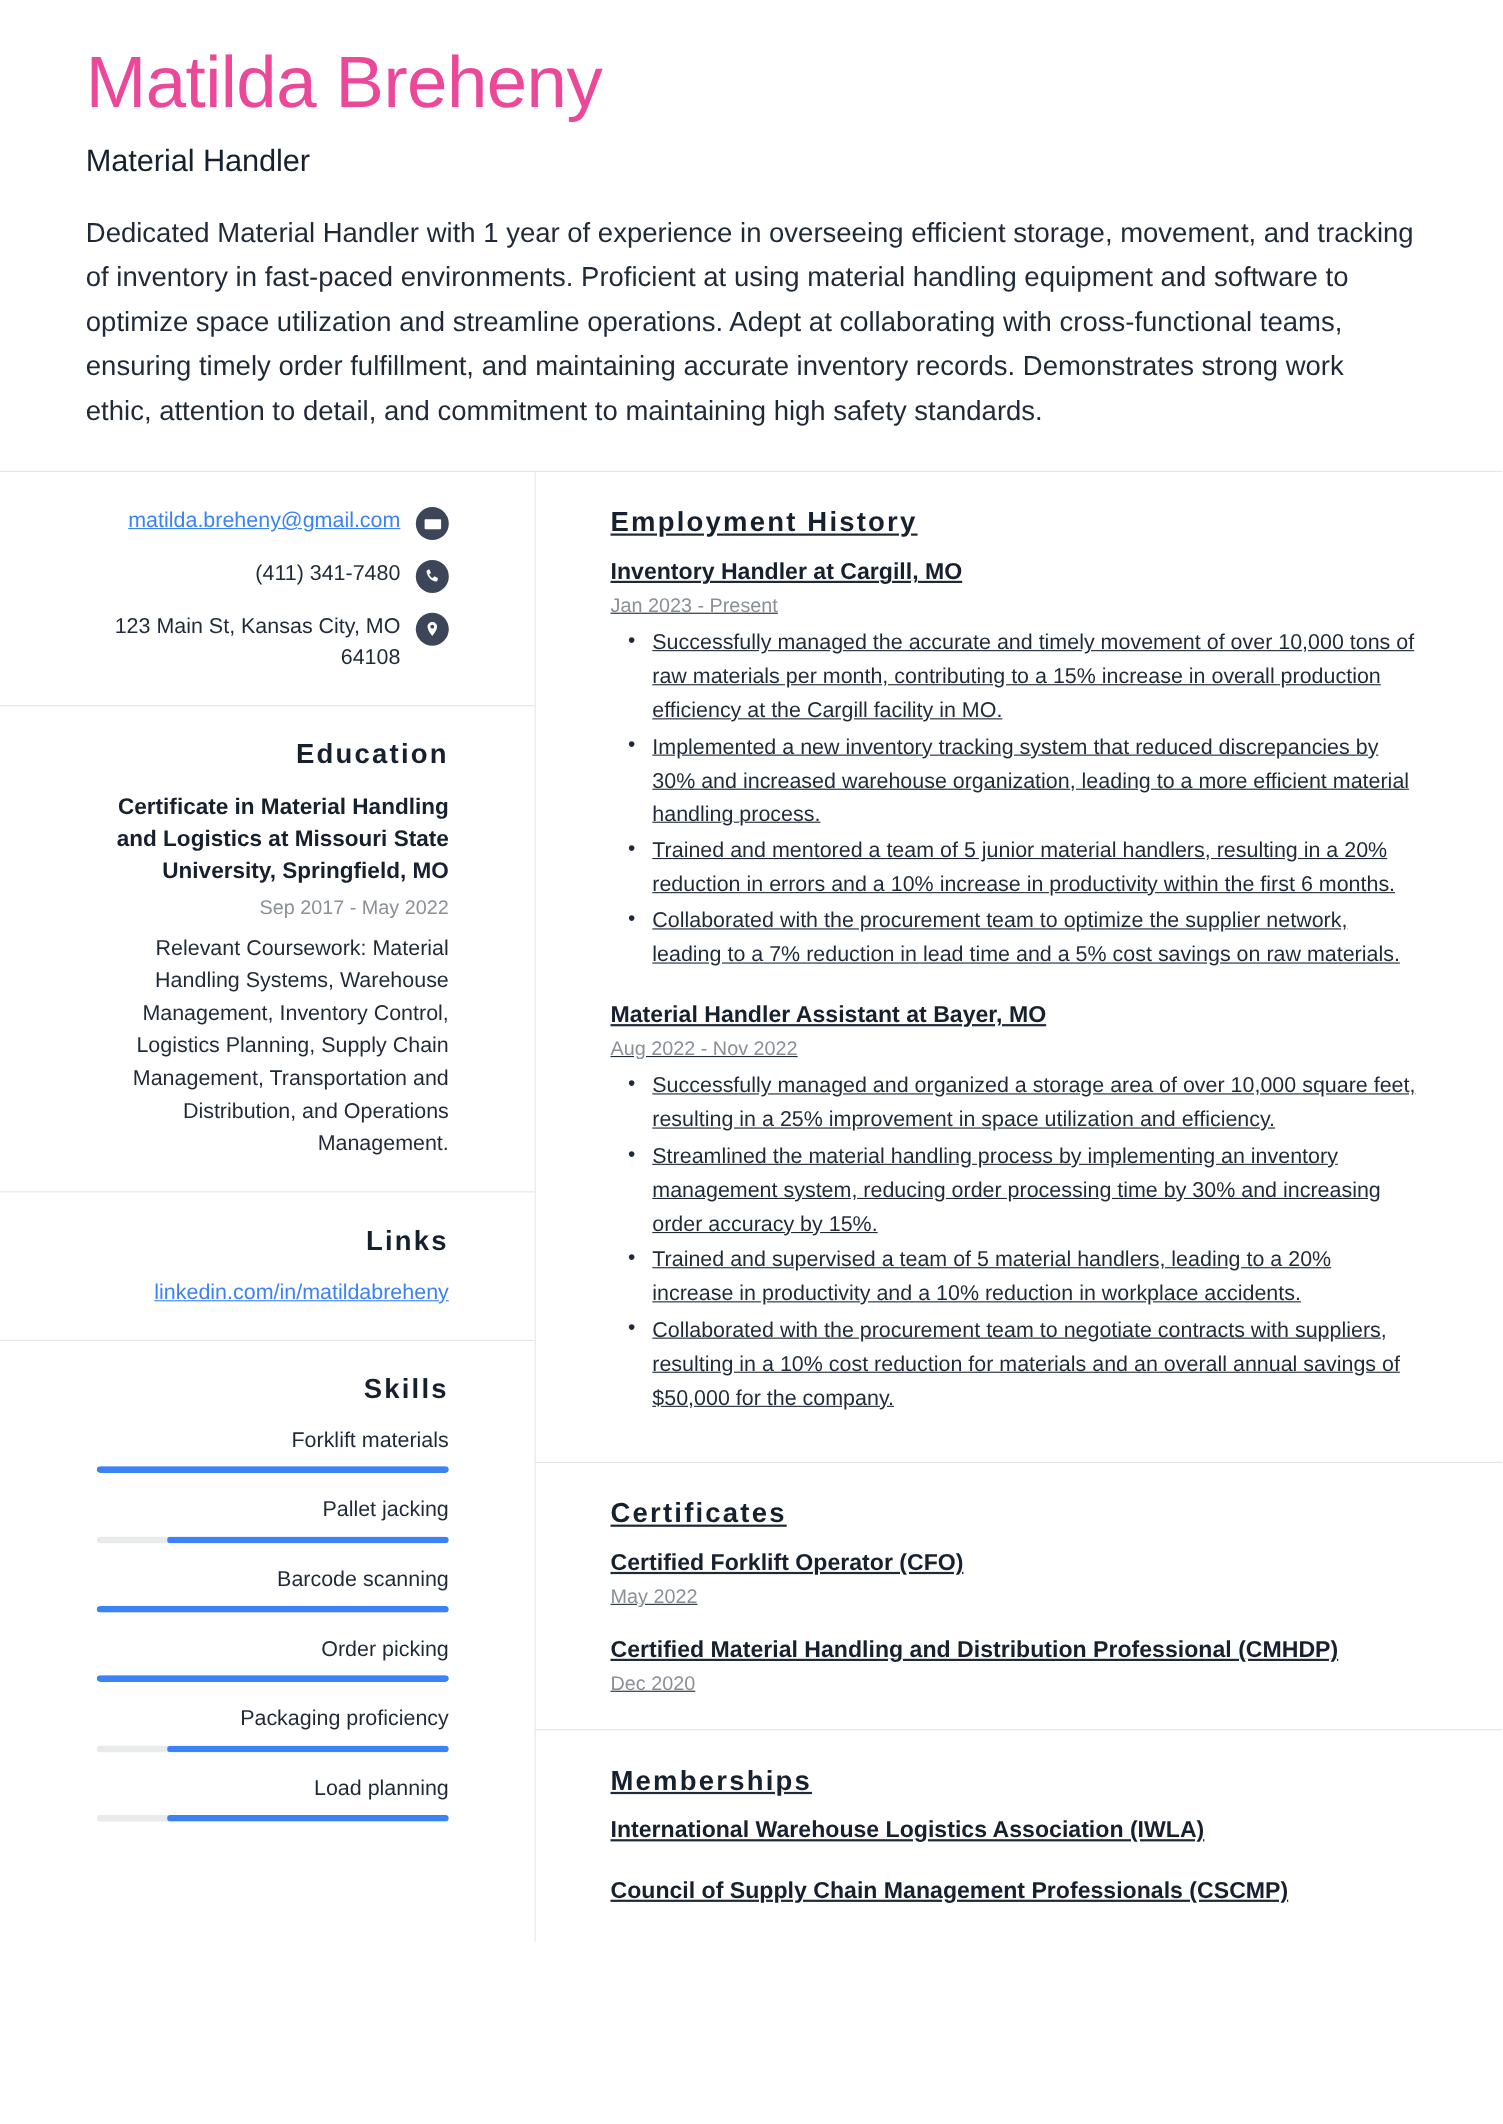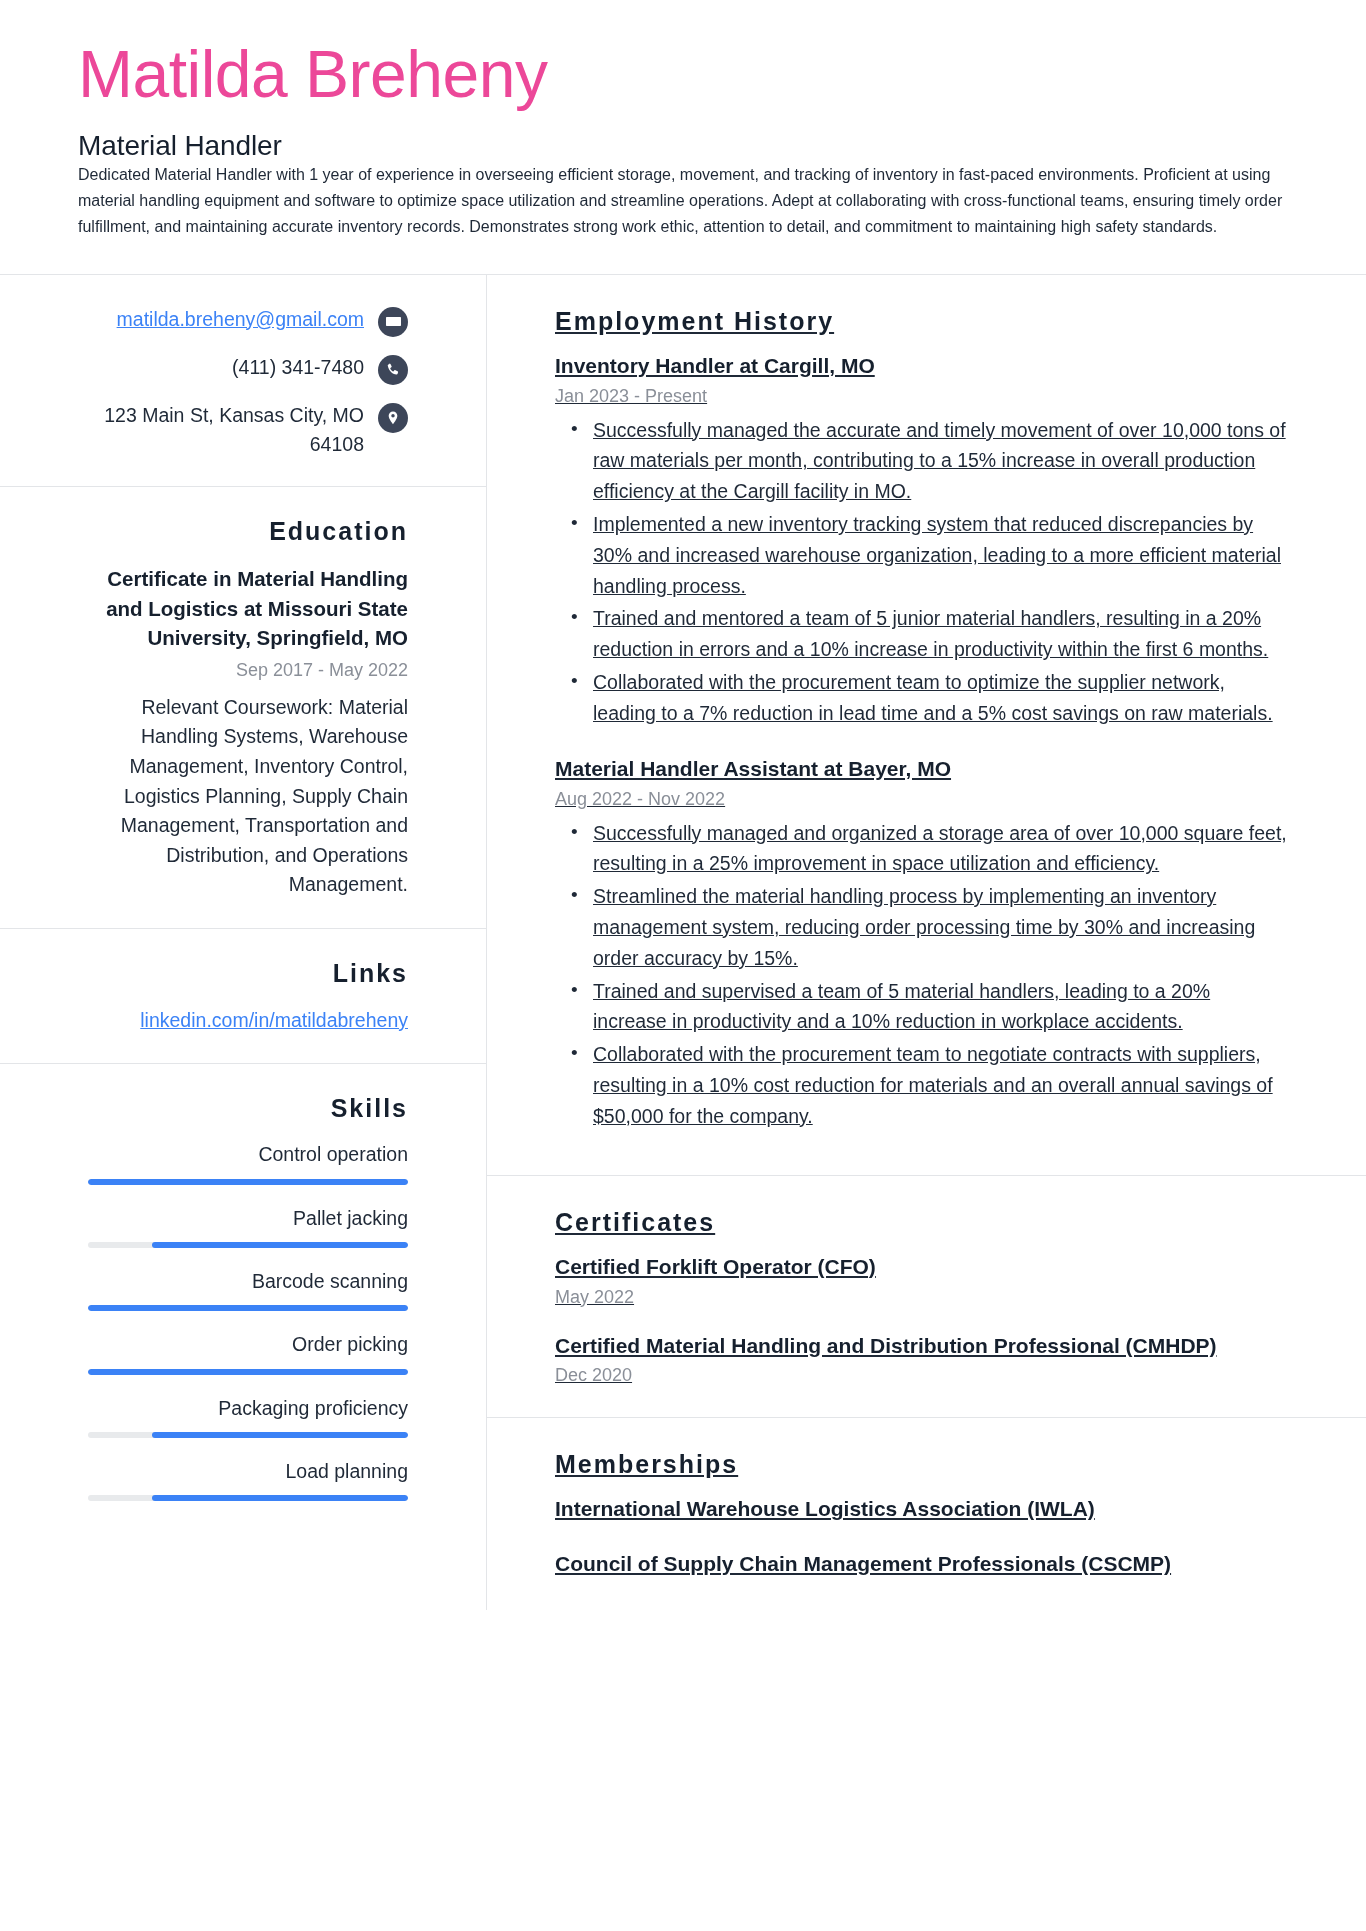--- a/index.html
+++ b/index.html
@@ -29,21 +29,22 @@
     color: #ec4899;
   }
   .job-title {
     font-size: 28px;
     font-weight: 400;
     color: #16202e;
     margin-top: 20px;
     letter-spacing: -0.1px;
   }
   .summary {
-    font-size: 16px;
+    margin-top: 30px;
+    font-size: 25px;
     line-height: 1.62;
     color: #1f2937;
     max-width: 1215px;
   }
 
   .hrule {
     height: 1px;
     background: #e3e5e8;
     width: 100%;
   }
@@ -266,21 +267,21 @@
 
       <div class="lsec">
         <div class="sec-title">Links</div>
         <div class="link-line">linkedin.com/in/matildabreheny</div>
       </div>
 
       <div class="lsec">
         <div class="sec-title">Skills</div>
         <div id="skills-list">
             <div class="skill">
-              <div class="skill-name">Control operation</div>
+              <div class="skill-name">Forklift materials</div>
               <div class="skill-bar">
                 <div class="skill-fill" style="width: 100%;"></div>
               </div>
             </div>
             <div class="skill">
               <div class="skill-name">Pallet jacking</div>
               <div class="skill-bar">
                 <div class="skill-fill" style="width: 80%;"></div>
               </div>
             </div>

